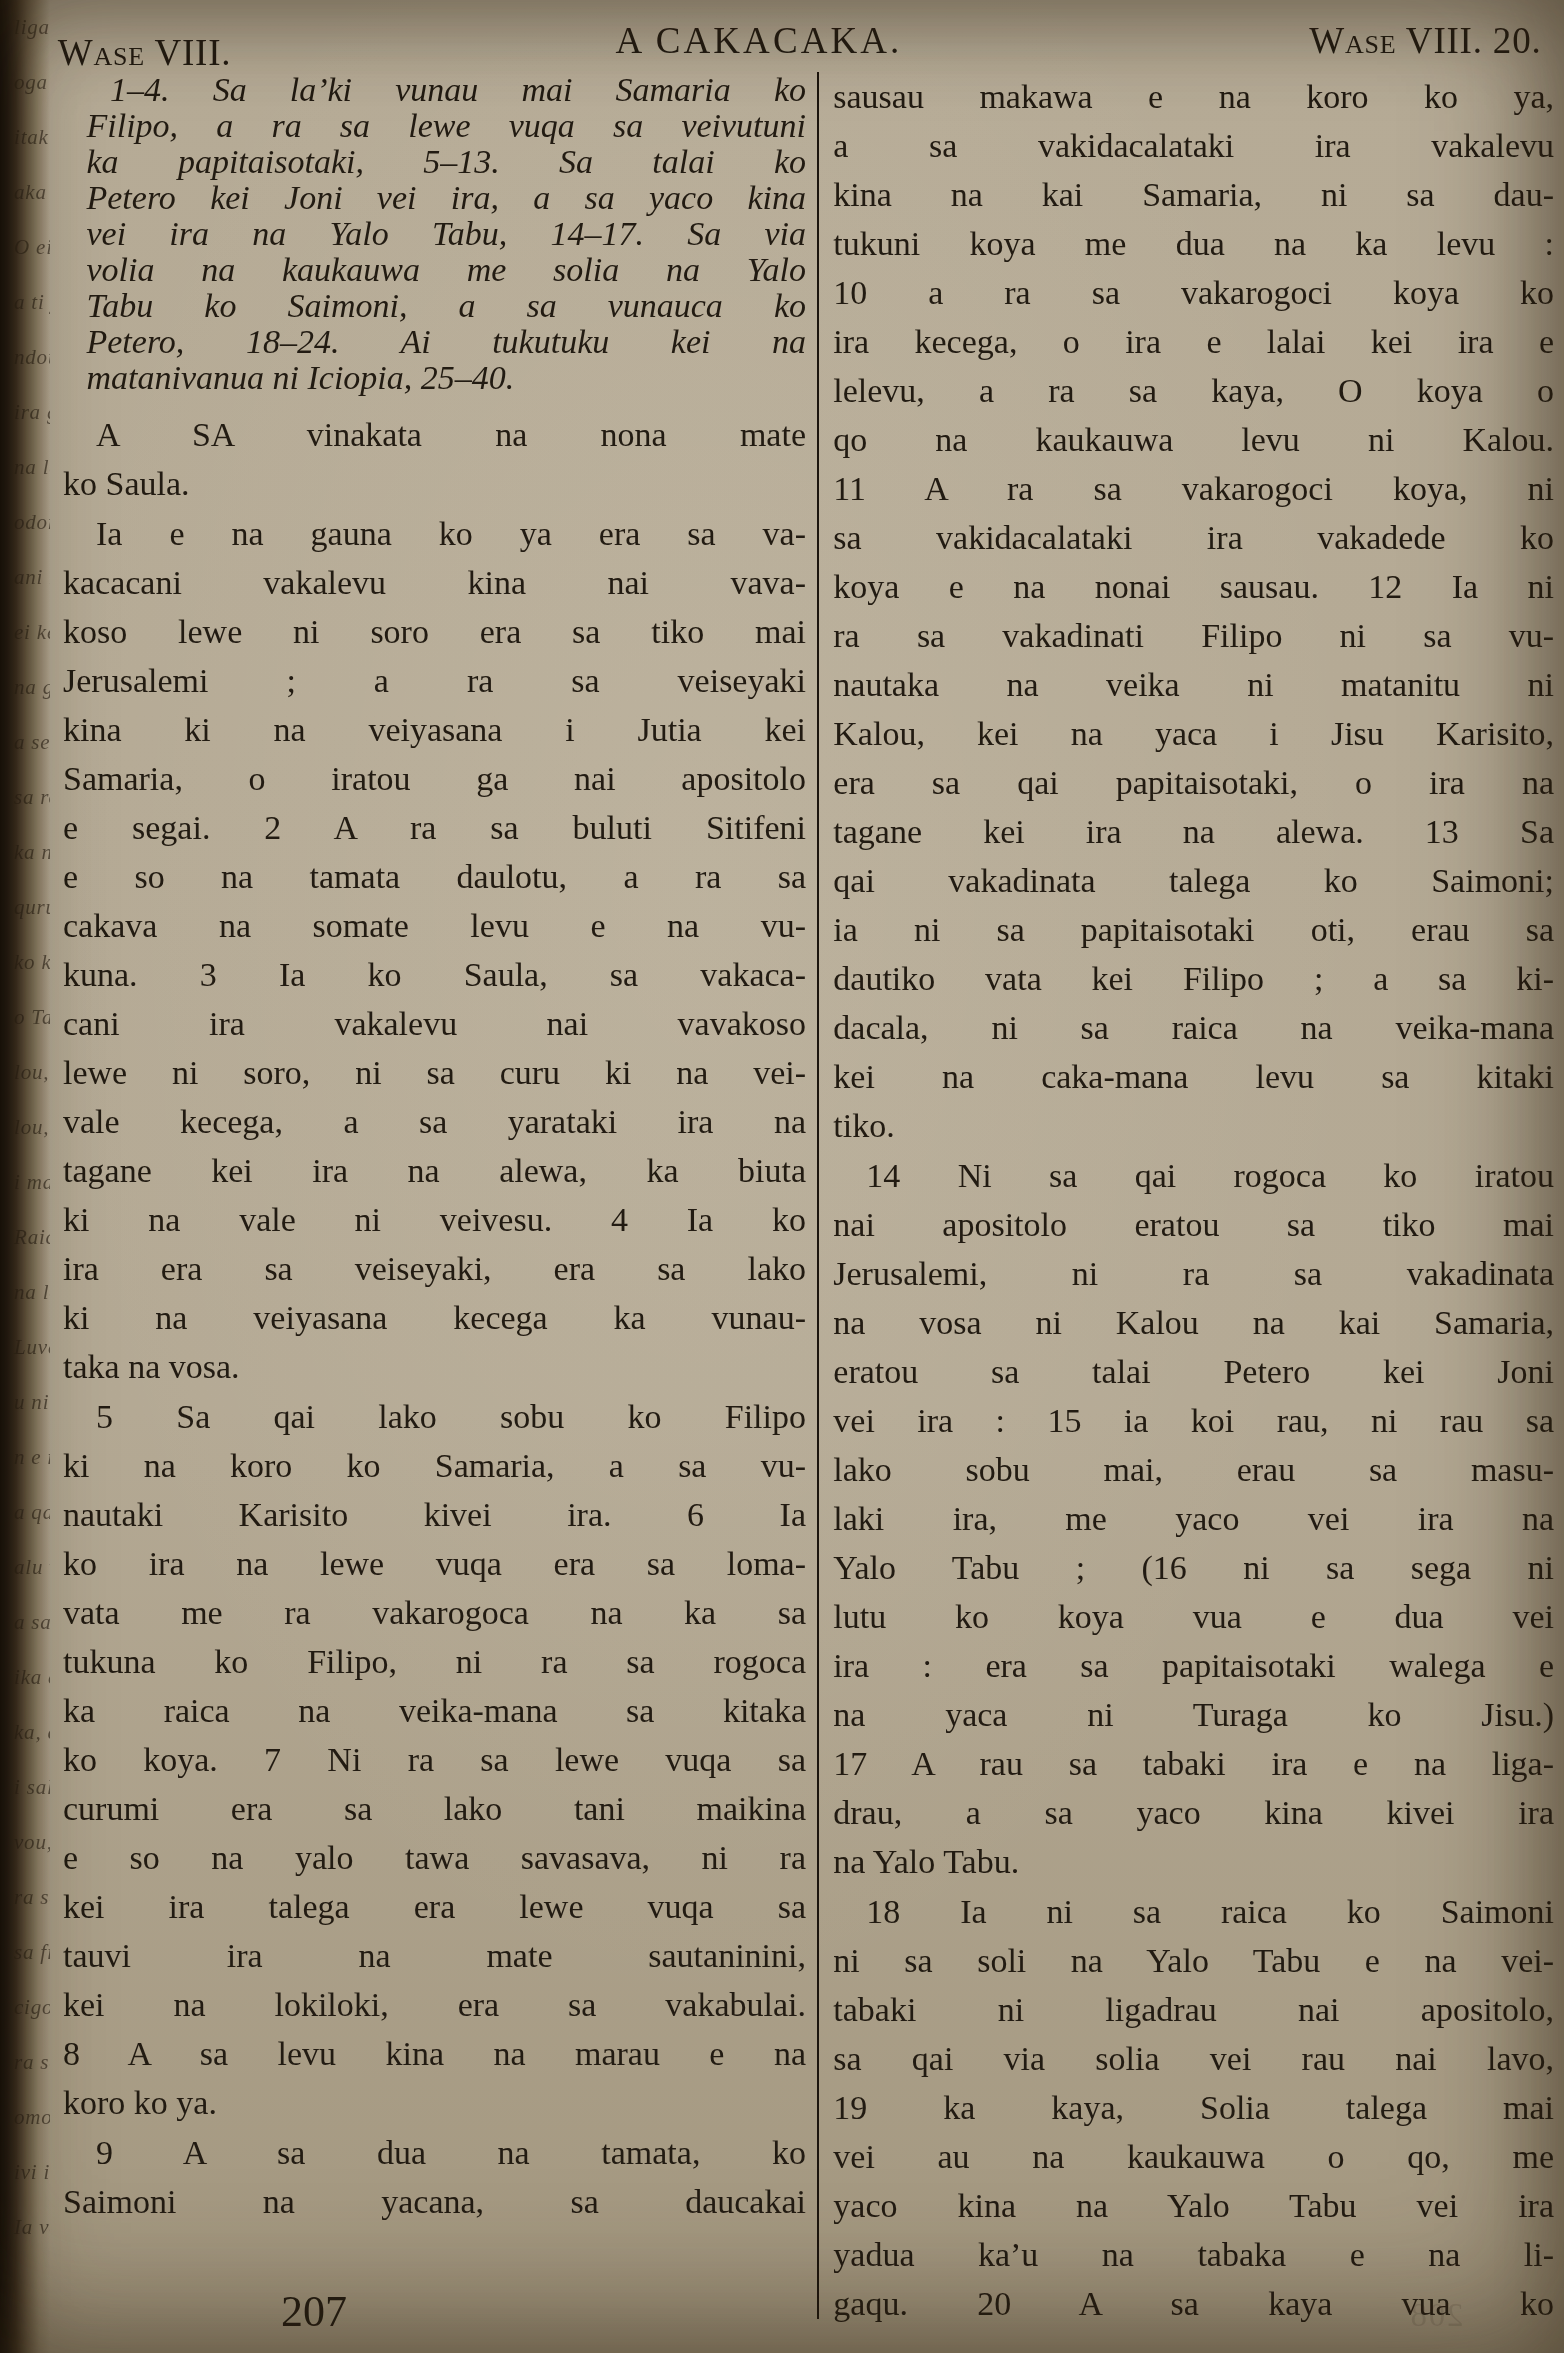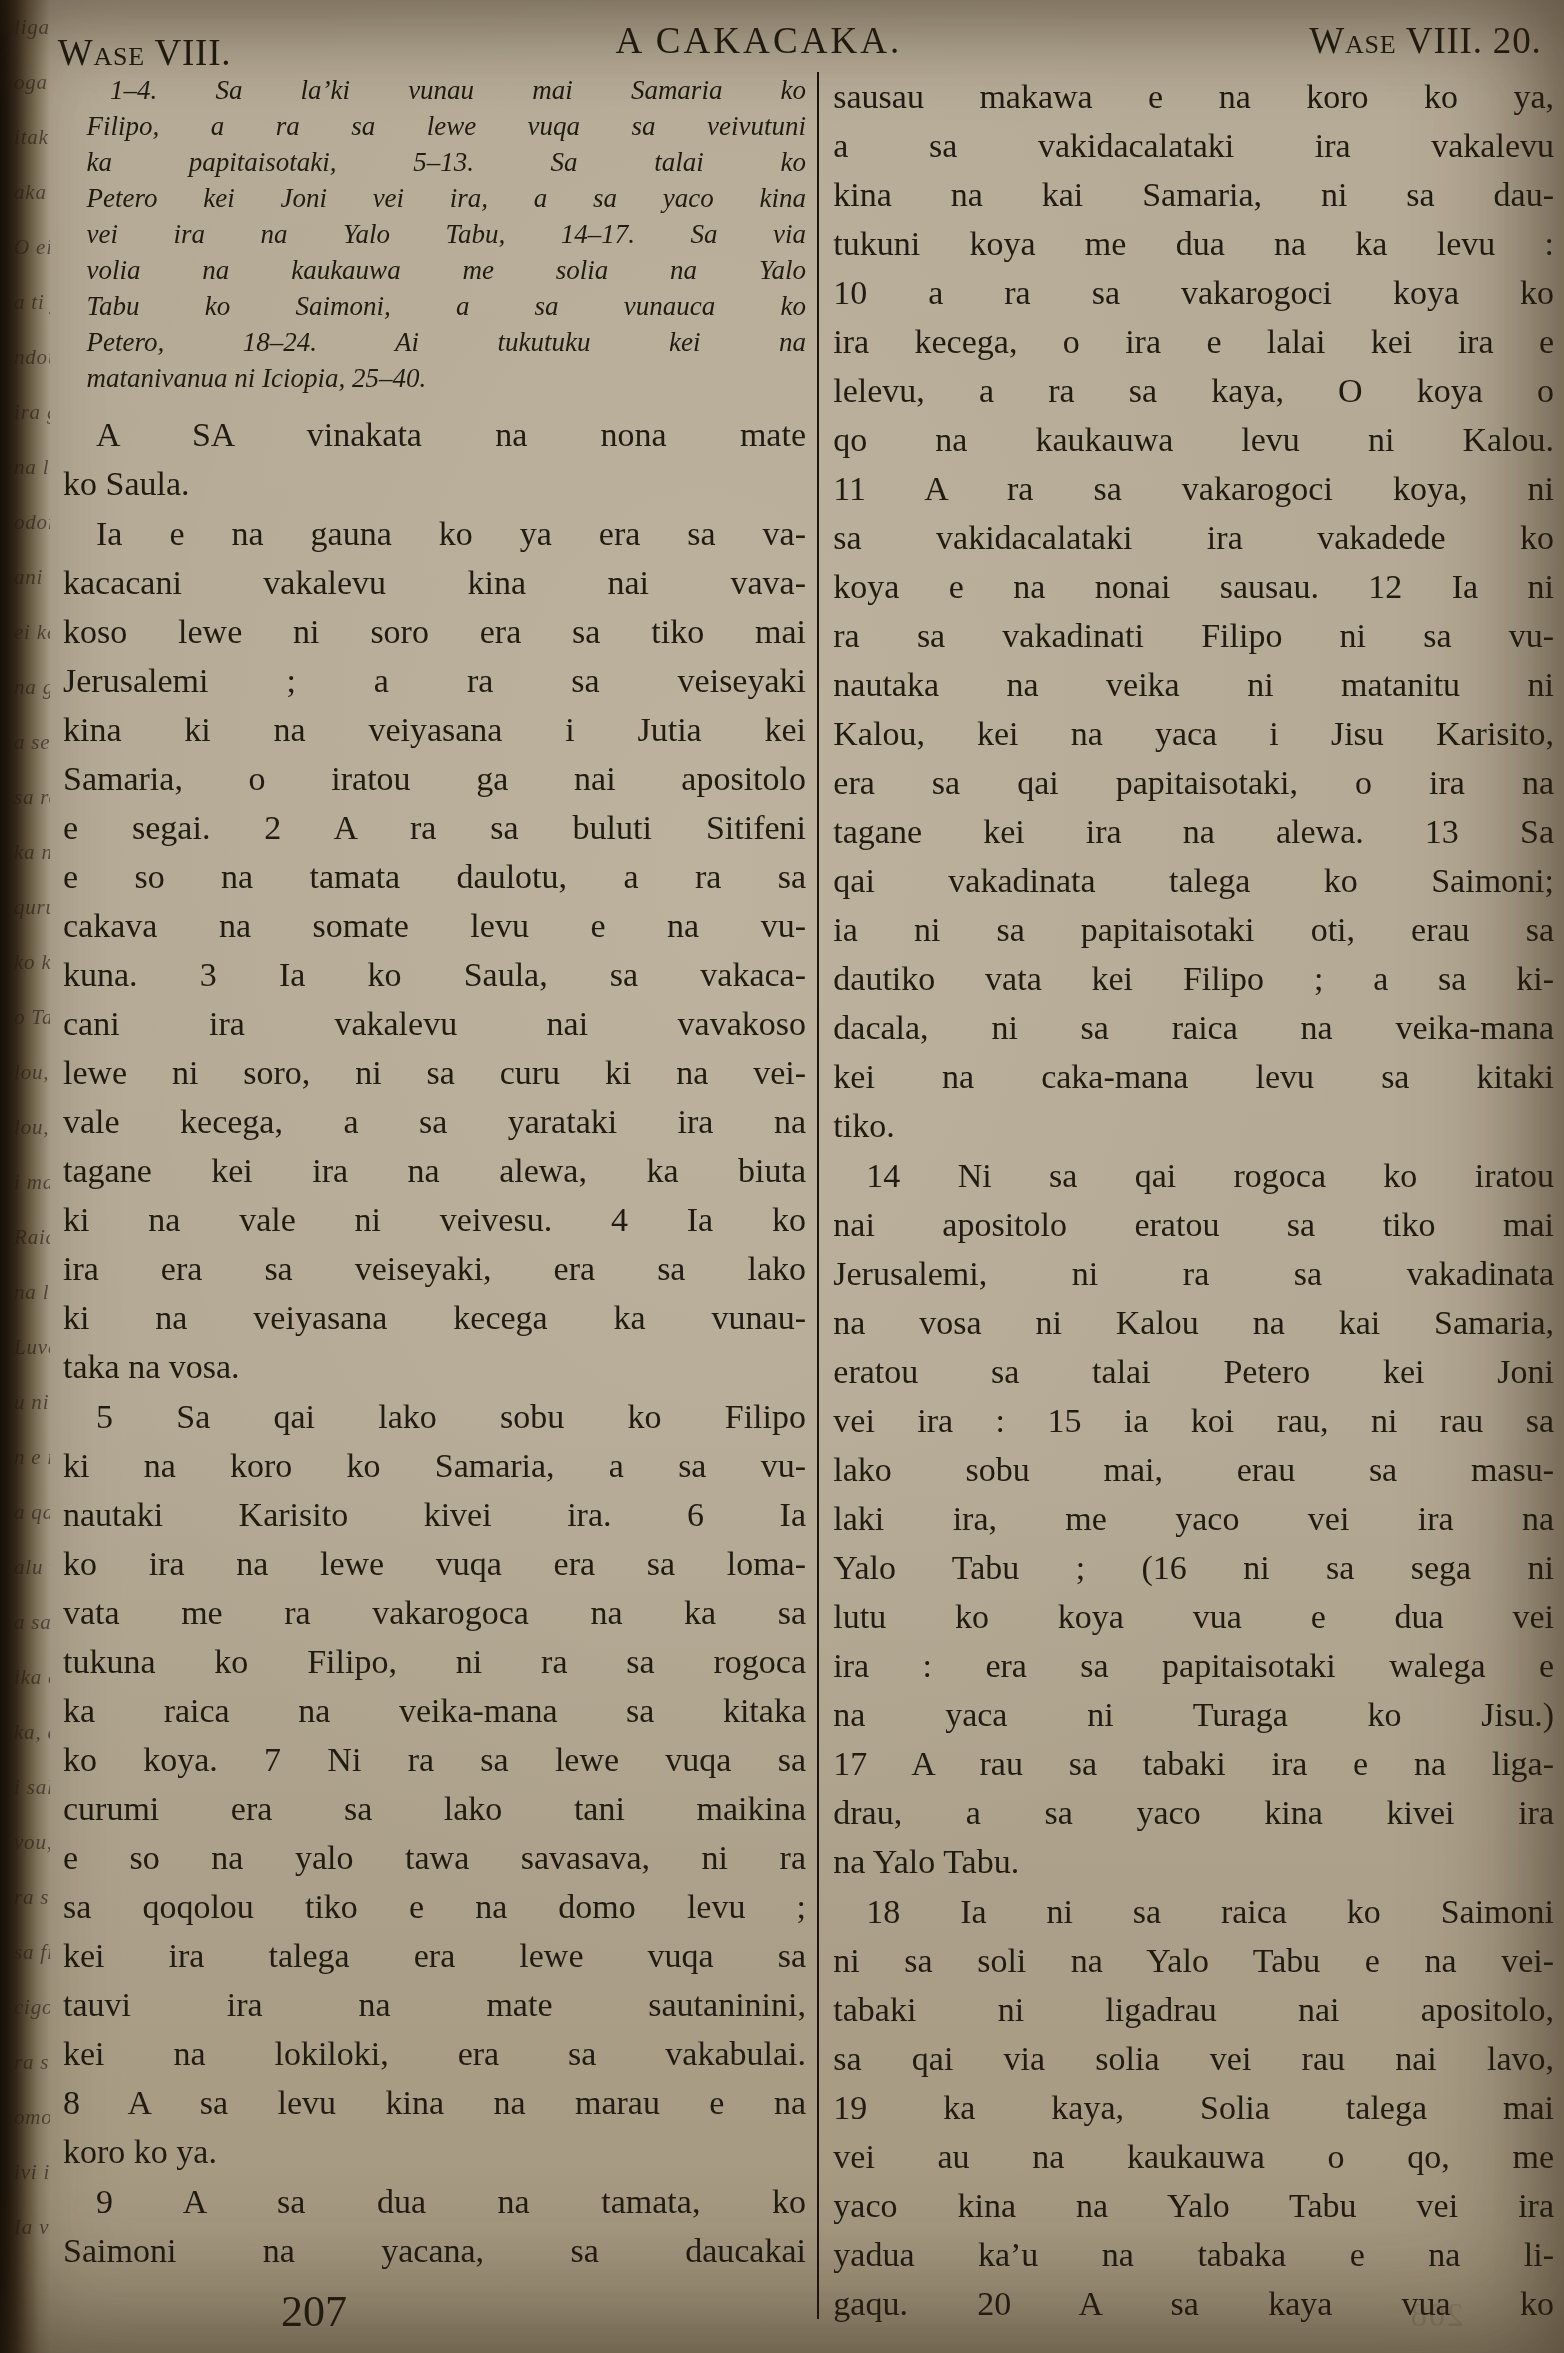--- a/index.html
+++ b/index.html
@@ -45,21 +45,21 @@
   .col-left{width:743px;}
   .divider{width:2.3px;height:2247px;background:#1c150e;margin-left:11px;flex:none;}
   .col-right{flex:1;padding-left:14px;min-width:0;}
   .line{text-align:justify;text-align-last:justify;}
   .line.last{text-align-last:left;}
   .para{margin-top:1px;}
   .para:first-child{margin-top:0;}
   .para .line.first{text-indent:33px;}
   .noindent .line.first{text-indent:0;}
   .summary{
-    font-style:italic;font-size:27px;line-height:36px;
+    font-style:italic;font-size:34px;line-height:36px;
     padding-left:23.5px;margin-bottom:14px;
   }
   .summary .line.first{text-indent:23.5px;}
   .pagenum{
     position:absolute;left:63px;bottom:17px;width:743px;
     font-size:44px;padding-left:218px;
   }
   .showthrough{
     position:absolute;right:102px;bottom:20.3px;font-size:33px;
     opacity:.13;transform:scaleX(-1);letter-spacing:1.6px;
@@ -162,21 +162,20 @@
           <div class="line first">5 Sa qai lako sobu ko Filipo</div>
           <div class="line">ki na koro ko Samaria, a sa vu-</div>
           <div class="line">nautaki Karisito kivei ira. 6 Ia</div>
           <div class="line">ko ira na lewe vuqa era sa loma-</div>
           <div class="line">vata me ra vakarogoca na ka sa</div>
           <div class="line">tukuna ko Filipo, ni ra sa rogoca</div>
           <div class="line">ka raica na veika-mana sa kitaka</div>
           <div class="line">ko koya. 7 Ni ra sa lewe vuqa sa</div>
           <div class="line">curumi era sa lako tani maikina</div>
           <div class="line">e so na yalo tawa savasava, ni ra</div>
-          <div class="line">sa qoqolou tiko e na domo levu ;</div>
           <div class="line">kei ira talega era lewe vuqa sa</div>
           <div class="line">tauvi ira na mate sautaninini,</div>
           <div class="line">kei na lokiloki, era sa vakabulai.</div>
           <div class="line">8 A sa levu kina na marau e na</div>
           <div class="line last">koro ko ya.</div>
         </div>
       <div class="para">
           <div class="line first">9 A sa dua na tamata, ko</div>
           <div class="line">Saimoni na yacana, sa daucakai</div>
         </div>

